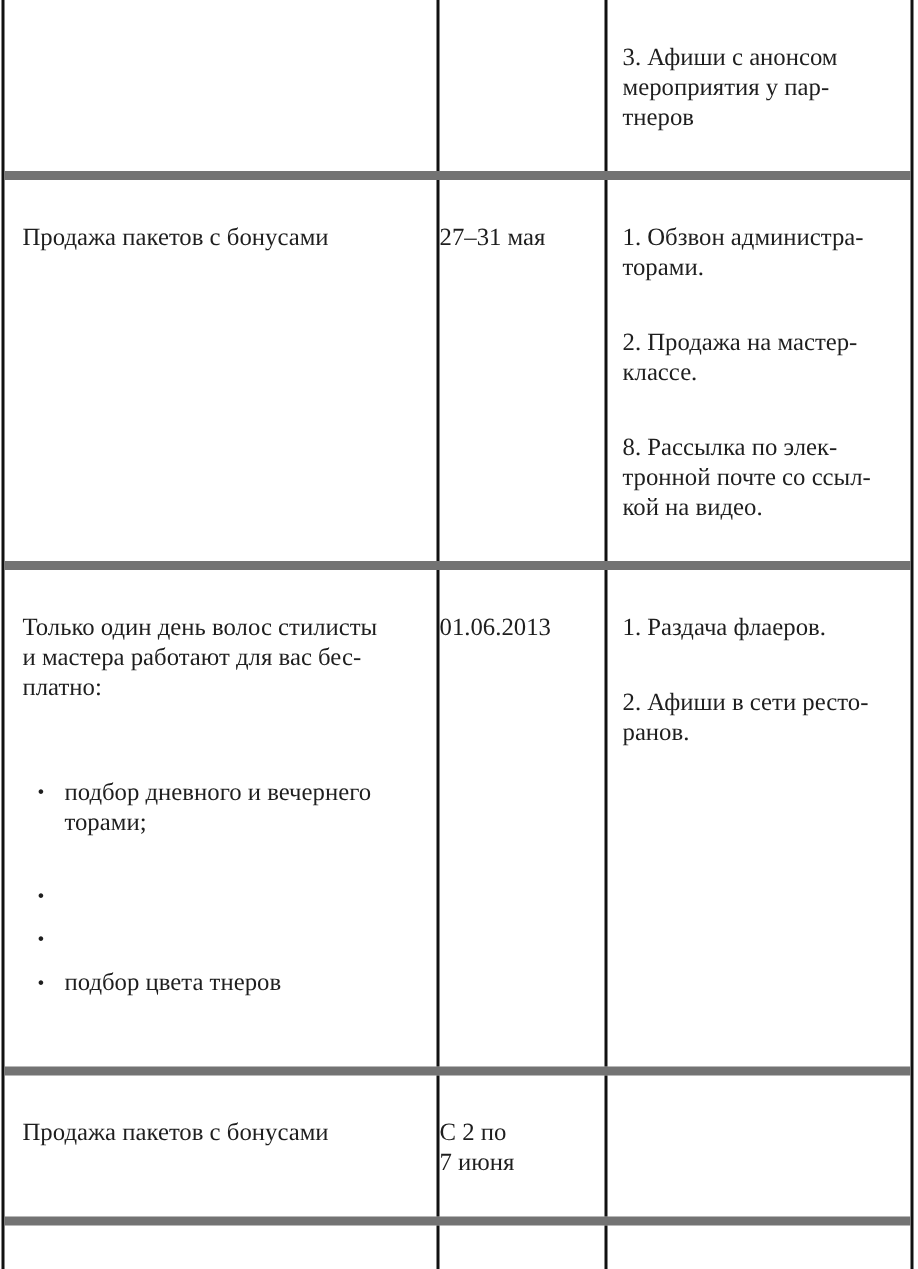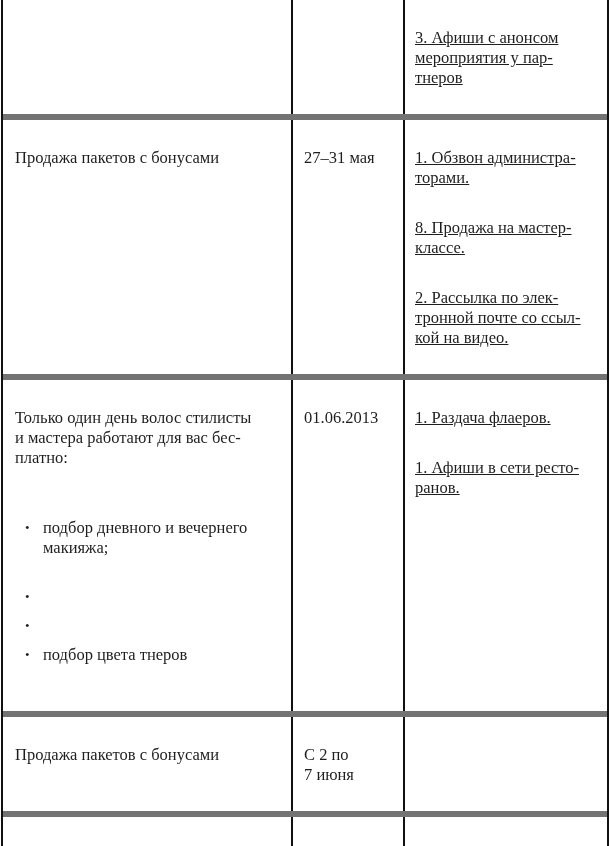--- a/index.html
+++ b/index.html
@@ -27,22 +27,22 @@
     grid-template-columns: 290px 112px 1fr;
   }
   .trow + .trow { border-top: 6px solid #737373; }
   .cell {
     padding: 8px 4px 6px 12px;
     font-size: 16.5px;
     line-height: 20px;
     white-space: pre-line;
   }
   .cell.activity { border-right: 2px solid #111; }
-  .cell.date     { border-right: 2px solid #111; padding-left: 11px; }
-  .cell.channels { padding-left: 10px; padding-right: 18px; text-decoration: underline; }
+  .cell.date     { border-right: 2px solid #111; padding-left: 0; }
+  .cell.channels { padding-left: 10px; padding-right: 18px; }
   .para + .para { margin-top: 10px; }
   
   .r1 { min-height: 73px; }
   .r2 { min-height: 177px; }
   .r3 { min-height: 208px; }
   .r4 { min-height: 60px; }
   .r5 { min-height: 129px; }
   .bullet-list { margin-top: 10px; }
   .bullet-item {
     position: relative;
@@ -78,47 +78,47 @@
     <div class="trow r2">
       <div class="cell activity">
         <div class="para">Продажа пакетов с бонусами</div>
       </div>
       <div class="cell date">
         <div class="para">27–31 мая</div>
       </div>
       <div class="cell channels">
         <div class="para">1. Обзвон администра-
 торами.</div>
-        <div class="para">8. Продажа на мастер-
+        <div class="para">2. Продажа на мастер-
 классе.</div>
-        <div class="para">2. Рассылка по элек-
+        <div class="para">8. Рассылка по элек-
 тронной почте со ссыл-
 кой на видео.</div>
       </div>
     </div>
 
     <div class="trow r3">
       <div class="cell activity">
         <div class="para">Только один день волос стилисты
 и мастера работают для вас бес-
 платно:</div>
         <div class="bullet-list">
           <div class="bullet-item"><span class="bullet-dot">•</span><span>подбор дневного и вечернего
-макияжа;</span></div>
+торами;</span></div>
           <div class="bullet-item"><span class="bullet-dot">•</span></div>
           <div class="bullet-item"><span class="bullet-dot">•</span></div>
           <div class="bullet-item"><span class="bullet-dot">•</span><span>подбор цвета тнеров</span></div>
         </div>
       </div>
       <div class="cell date">
         <div class="para">01.06.2013</div>
       </div>
       <div class="cell channels">
         <div class="para">1. Раздача флаеров.</div>
-        <div class="para">1. Афиши в сети ресто-
+        <div class="para">2. Афиши в сети ресто-
 ранов.</div>
       </div>
     </div>
 
     <div class="trow r4">
       <div class="cell activity">
         <div class="para">Продажа пакетов с бонусами</div>
       </div>
       <div class="cell date">
         <div class="para">С 2 по

